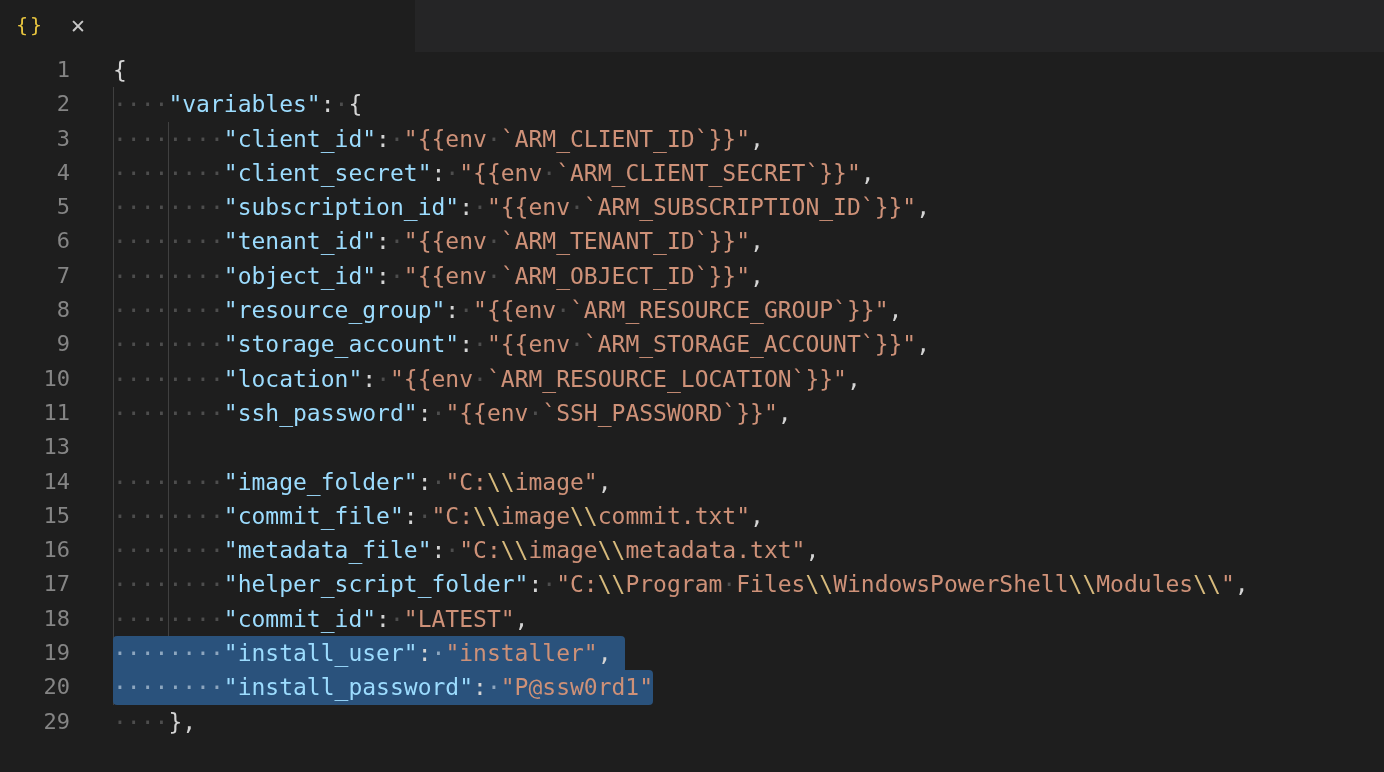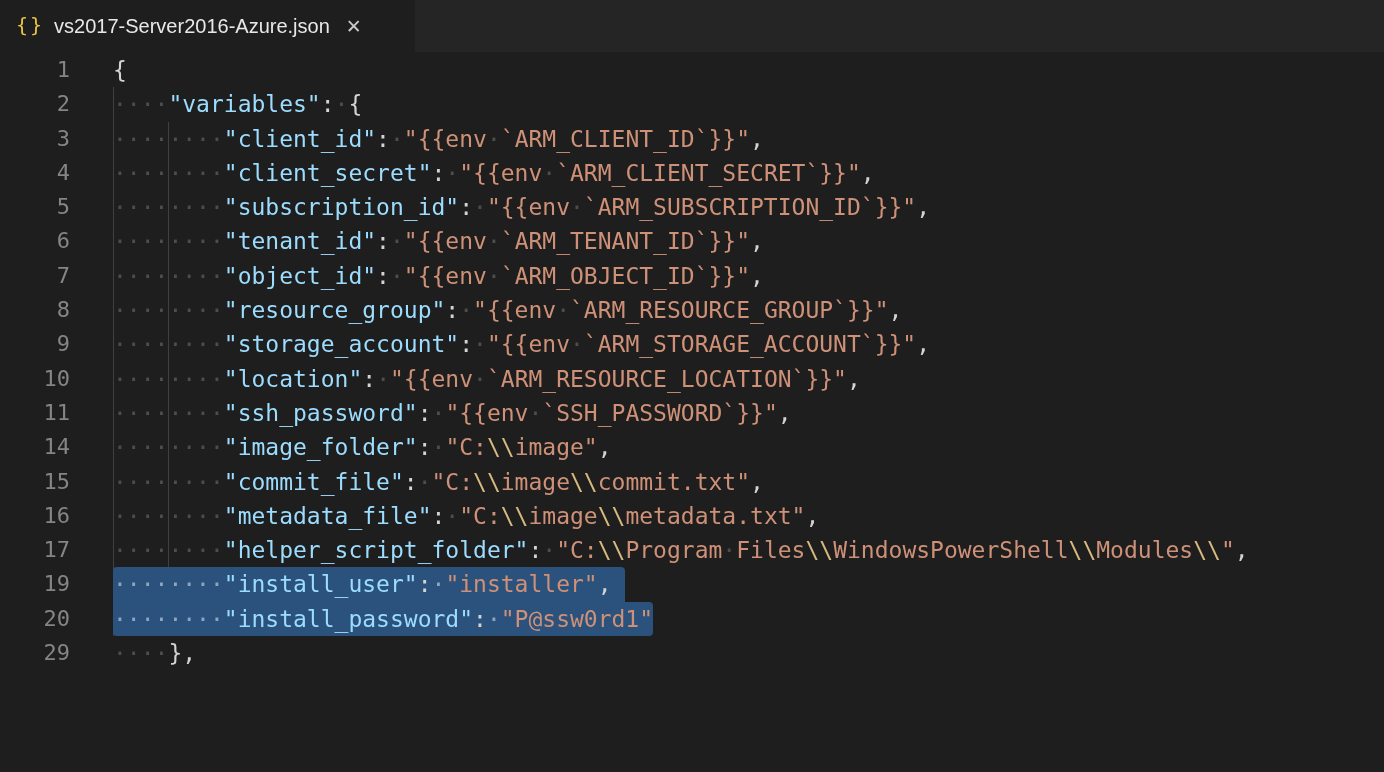--- a/index.html
+++ b/index.html
@@ -39,39 +39,40 @@
   .tk-w { color:var(--whitespace_dot); }
   .line.selected .tk-w { color:var(--whitespace_dot_selected); }
 </style>
 </head>
 <body>
 
 <div class="screen">
   <div class="tabbar">
     <div class="tab">
       <span class="tab-icon">{}</span>
-      <span class="tab-label">vs2017-Server2016-Azure.json</span>
       <span class="tab-close">✕</span>
     </div>
   </div>
   <div class="editor">
     <div id="code-lines">
         <div class="line"><div class="num">1</div><div class="code"><span class="txt"><span class="tk-p">{</span></span></div></div>
         <div class="line"><div class="num">2</div><div class="code"><div class="guide" style="left: 0ch;"></div><span class="txt"><span class="tk-w">····</span><span class="tk-k">"variables"</span><span class="tk-p">:</span><span class="tk-w">·</span><span class="tk-p">{</span></span></div></div>
         <div class="line"><div class="num">3</div><div class="code"><div class="guide" style="left: 0ch;"></div><div class="guide" style="left: 4ch;"></div><span class="txt"><span class="tk-w">········</span><span class="tk-k">"client_id"</span><span class="tk-p">:</span><span class="tk-w">·</span><span class="tk-s">"{{env</span><span class="tk-w">·</span><span class="tk-s">`ARM_CLIENT_ID`}}"</span><span class="tk-p">,</span></span></div></div>
         <div class="line"><div class="num">4</div><div class="code"><div class="guide" style="left: 0ch;"></div><div class="guide" style="left: 4ch;"></div><span class="txt"><span class="tk-w">········</span><span class="tk-k">"client_secret"</span><span class="tk-p">:</span><span class="tk-w">·</span><span class="tk-s">"{{env</span><span class="tk-w">·</span><span class="tk-s">`ARM_CLIENT_SECRET`}}"</span><span class="tk-p">,</span></span></div></div>
         <div class="line"><div class="num">5</div><div class="code"><div class="guide" style="left: 0ch;"></div><div class="guide" style="left: 4ch;"></div><span class="txt"><span class="tk-w">········</span><span class="tk-k">"subscription_id"</span><span class="tk-p">:</span><span class="tk-w">·</span><span class="tk-s">"{{env</span><span class="tk-w">·</span><span class="tk-s">`ARM_SUBSCRIPTION_ID`}}"</span><span class="tk-p">,</span></span></div></div>
         <div class="line"><div class="num">6</div><div class="code"><div class="guide" style="left: 0ch;"></div><div class="guide" style="left: 4ch;"></div><span class="txt"><span class="tk-w">········</span><span class="tk-k">"tenant_id"</span><span class="tk-p">:</span><span class="tk-w">·</span><span class="tk-s">"{{env</span><span class="tk-w">·</span><span class="tk-s">`ARM_TENANT_ID`}}"</span><span class="tk-p">,</span></span></div></div>
         <div class="line"><div class="num">7</div><div class="code"><div class="guide" style="left: 0ch;"></div><div class="guide" style="left: 4ch;"></div><span class="txt"><span class="tk-w">········</span><span class="tk-k">"object_id"</span><span class="tk-p">:</span><span class="tk-w">·</span><span class="tk-s">"{{env</span><span class="tk-w">·</span><span class="tk-s">`ARM_OBJECT_ID`}}"</span><span class="tk-p">,</span></span></div></div>
         <div class="line"><div class="num">8</div><div class="code"><div class="guide" style="left: 0ch;"></div><div class="guide" style="left: 4ch;"></div><span class="txt"><span class="tk-w">········</span><span class="tk-k">"resource_group"</span><span class="tk-p">:</span><span class="tk-w">·</span><span class="tk-s">"{{env</span><span class="tk-w">·</span><span class="tk-s">`ARM_RESOURCE_GROUP`}}"</span><span class="tk-p">,</span></span></div></div>
         <div class="line"><div class="num">9</div><div class="code"><div class="guide" style="left: 0ch;"></div><div class="guide" style="left: 4ch;"></div><span class="txt"><span class="tk-w">········</span><span class="tk-k">"storage_account"</span><span class="tk-p">:</span><span class="tk-w">·</span><span class="tk-s">"{{env</span><span class="tk-w">·</span><span class="tk-s">`ARM_STORAGE_ACCOUNT`}}"</span><span class="tk-p">,</span></span></div></div>
         <div class="line"><div class="num">10</div><div class="code"><div class="guide" style="left: 0ch;"></div><div class="guide" style="left: 4ch;"></div><span class="txt"><span class="tk-w">········</span><span class="tk-k">"location"</span><span class="tk-p">:</span><span class="tk-w">·</span><span class="tk-s">"{{env</span><span class="tk-w">·</span><span class="tk-s">`ARM_RESOURCE_LOCATION`}}"</span><span class="tk-p">,</span></span></div></div>
         <div class="line"><div class="num">11</div><div class="code"><div class="guide" style="left: 0ch;"></div><div class="guide" style="left: 4ch;"></div><span class="txt"><span class="tk-w">········</span><span class="tk-k">"ssh_password"</span><span class="tk-p">:</span><span class="tk-w">·</span><span class="tk-s">"{{env</span><span class="tk-w">·</span><span class="tk-s">`SSH_PASSWORD`}}"</span><span class="tk-p">,</span></span></div></div>
+        <div class="line"><div class="num">13</div><div class="code"><div class="guide" style="left: 0ch;"></div><div class="guide" style="left: 4ch;"></div><span class="txt"></span></div></div>
         <div class="line"><div class="num">14</div><div class="code"><div class="guide" style="left: 0ch;"></div><div class="guide" style="left: 4ch;"></div><span class="txt"><span class="tk-w">········</span><span class="tk-k">"image_folder"</span><span class="tk-p">:</span><span class="tk-w">·</span><span class="tk-s">"C:</span><span class="tk-e">\\</span><span class="tk-s">image"</span><span class="tk-p">,</span></span></div></div>
         <div class="line"><div class="num">15</div><div class="code"><div class="guide" style="left: 0ch;"></div><div class="guide" style="left: 4ch;"></div><span class="txt"><span class="tk-w">········</span><span class="tk-k">"commit_file"</span><span class="tk-p">:</span><span class="tk-w">·</span><span class="tk-s">"C:</span><span class="tk-e">\\</span><span class="tk-s">image</span><span class="tk-e">\\</span><span class="tk-s">commit.txt"</span><span class="tk-p">,</span></span></div></div>
         <div class="line"><div class="num">16</div><div class="code"><div class="guide" style="left: 0ch;"></div><div class="guide" style="left: 4ch;"></div><span class="txt"><span class="tk-w">········</span><span class="tk-k">"metadata_file"</span><span class="tk-p">:</span><span class="tk-w">·</span><span class="tk-s">"C:</span><span class="tk-e">\\</span><span class="tk-s">image</span><span class="tk-e">\\</span><span class="tk-s">metadata.txt"</span><span class="tk-p">,</span></span></div></div>
         <div class="line"><div class="num">17</div><div class="code"><div class="guide" style="left: 0ch;"></div><div class="guide" style="left: 4ch;"></div><span class="txt"><span class="tk-w">········</span><span class="tk-k">"helper_script_folder"</span><span class="tk-p">:</span><span class="tk-w">·</span><span class="tk-s">"C:</span><span class="tk-e">\\</span><span class="tk-s">Program</span><span class="tk-w">·</span><span class="tk-s">Files</span><span class="tk-e">\\</span><span class="tk-s">WindowsPowerShell</span><span class="tk-e">\\</span><span class="tk-s">Modules</span><span class="tk-e">\\</span><span class="tk-s">"</span><span class="tk-p">,</span></span></div></div>
+        <div class="line"><div class="num">18</div><div class="code"><div class="guide" style="left: 0ch;"></div><div class="guide" style="left: 4ch;"></div><span class="txt"><span class="tk-w">········</span><span class="tk-k">"commit_id"</span><span class="tk-p">:</span><span class="tk-w">·</span><span class="tk-s">"LATEST"</span><span class="tk-p">,</span></span></div></div>
         <div class="line selected"><div class="num">19</div><div class="code"><div class="sel top" style="width: 37ch;"></div><div class="guide" style="left: 0ch;"></div><div class="guide" style="left: 4ch;"></div><span class="txt"><span class="tk-w">········</span><span class="tk-k">"install_user"</span><span class="tk-p">:</span><span class="tk-w">·</span><span class="tk-s">"installer"</span><span class="tk-p">,</span></span></div></div>
         <div class="line selected"><div class="num">20</div><div class="code"><div class="sel bottom" style="width: 39ch;"></div><div class="guide" style="left: 0ch;"></div><div class="guide" style="left: 4ch;"></div><span class="txt"><span class="tk-w">········</span><span class="tk-k">"install_password"</span><span class="tk-p">:</span><span class="tk-w">·</span><span class="tk-s">"P@ssw0rd1"</span></span></div></div>
         <div class="line"><div class="num">29</div><div class="code"><span class="txt"><span class="tk-w">····</span><span class="tk-p">},</span></span></div></div>
       </div>
   </div>
 </div>
 
 </body></html>

